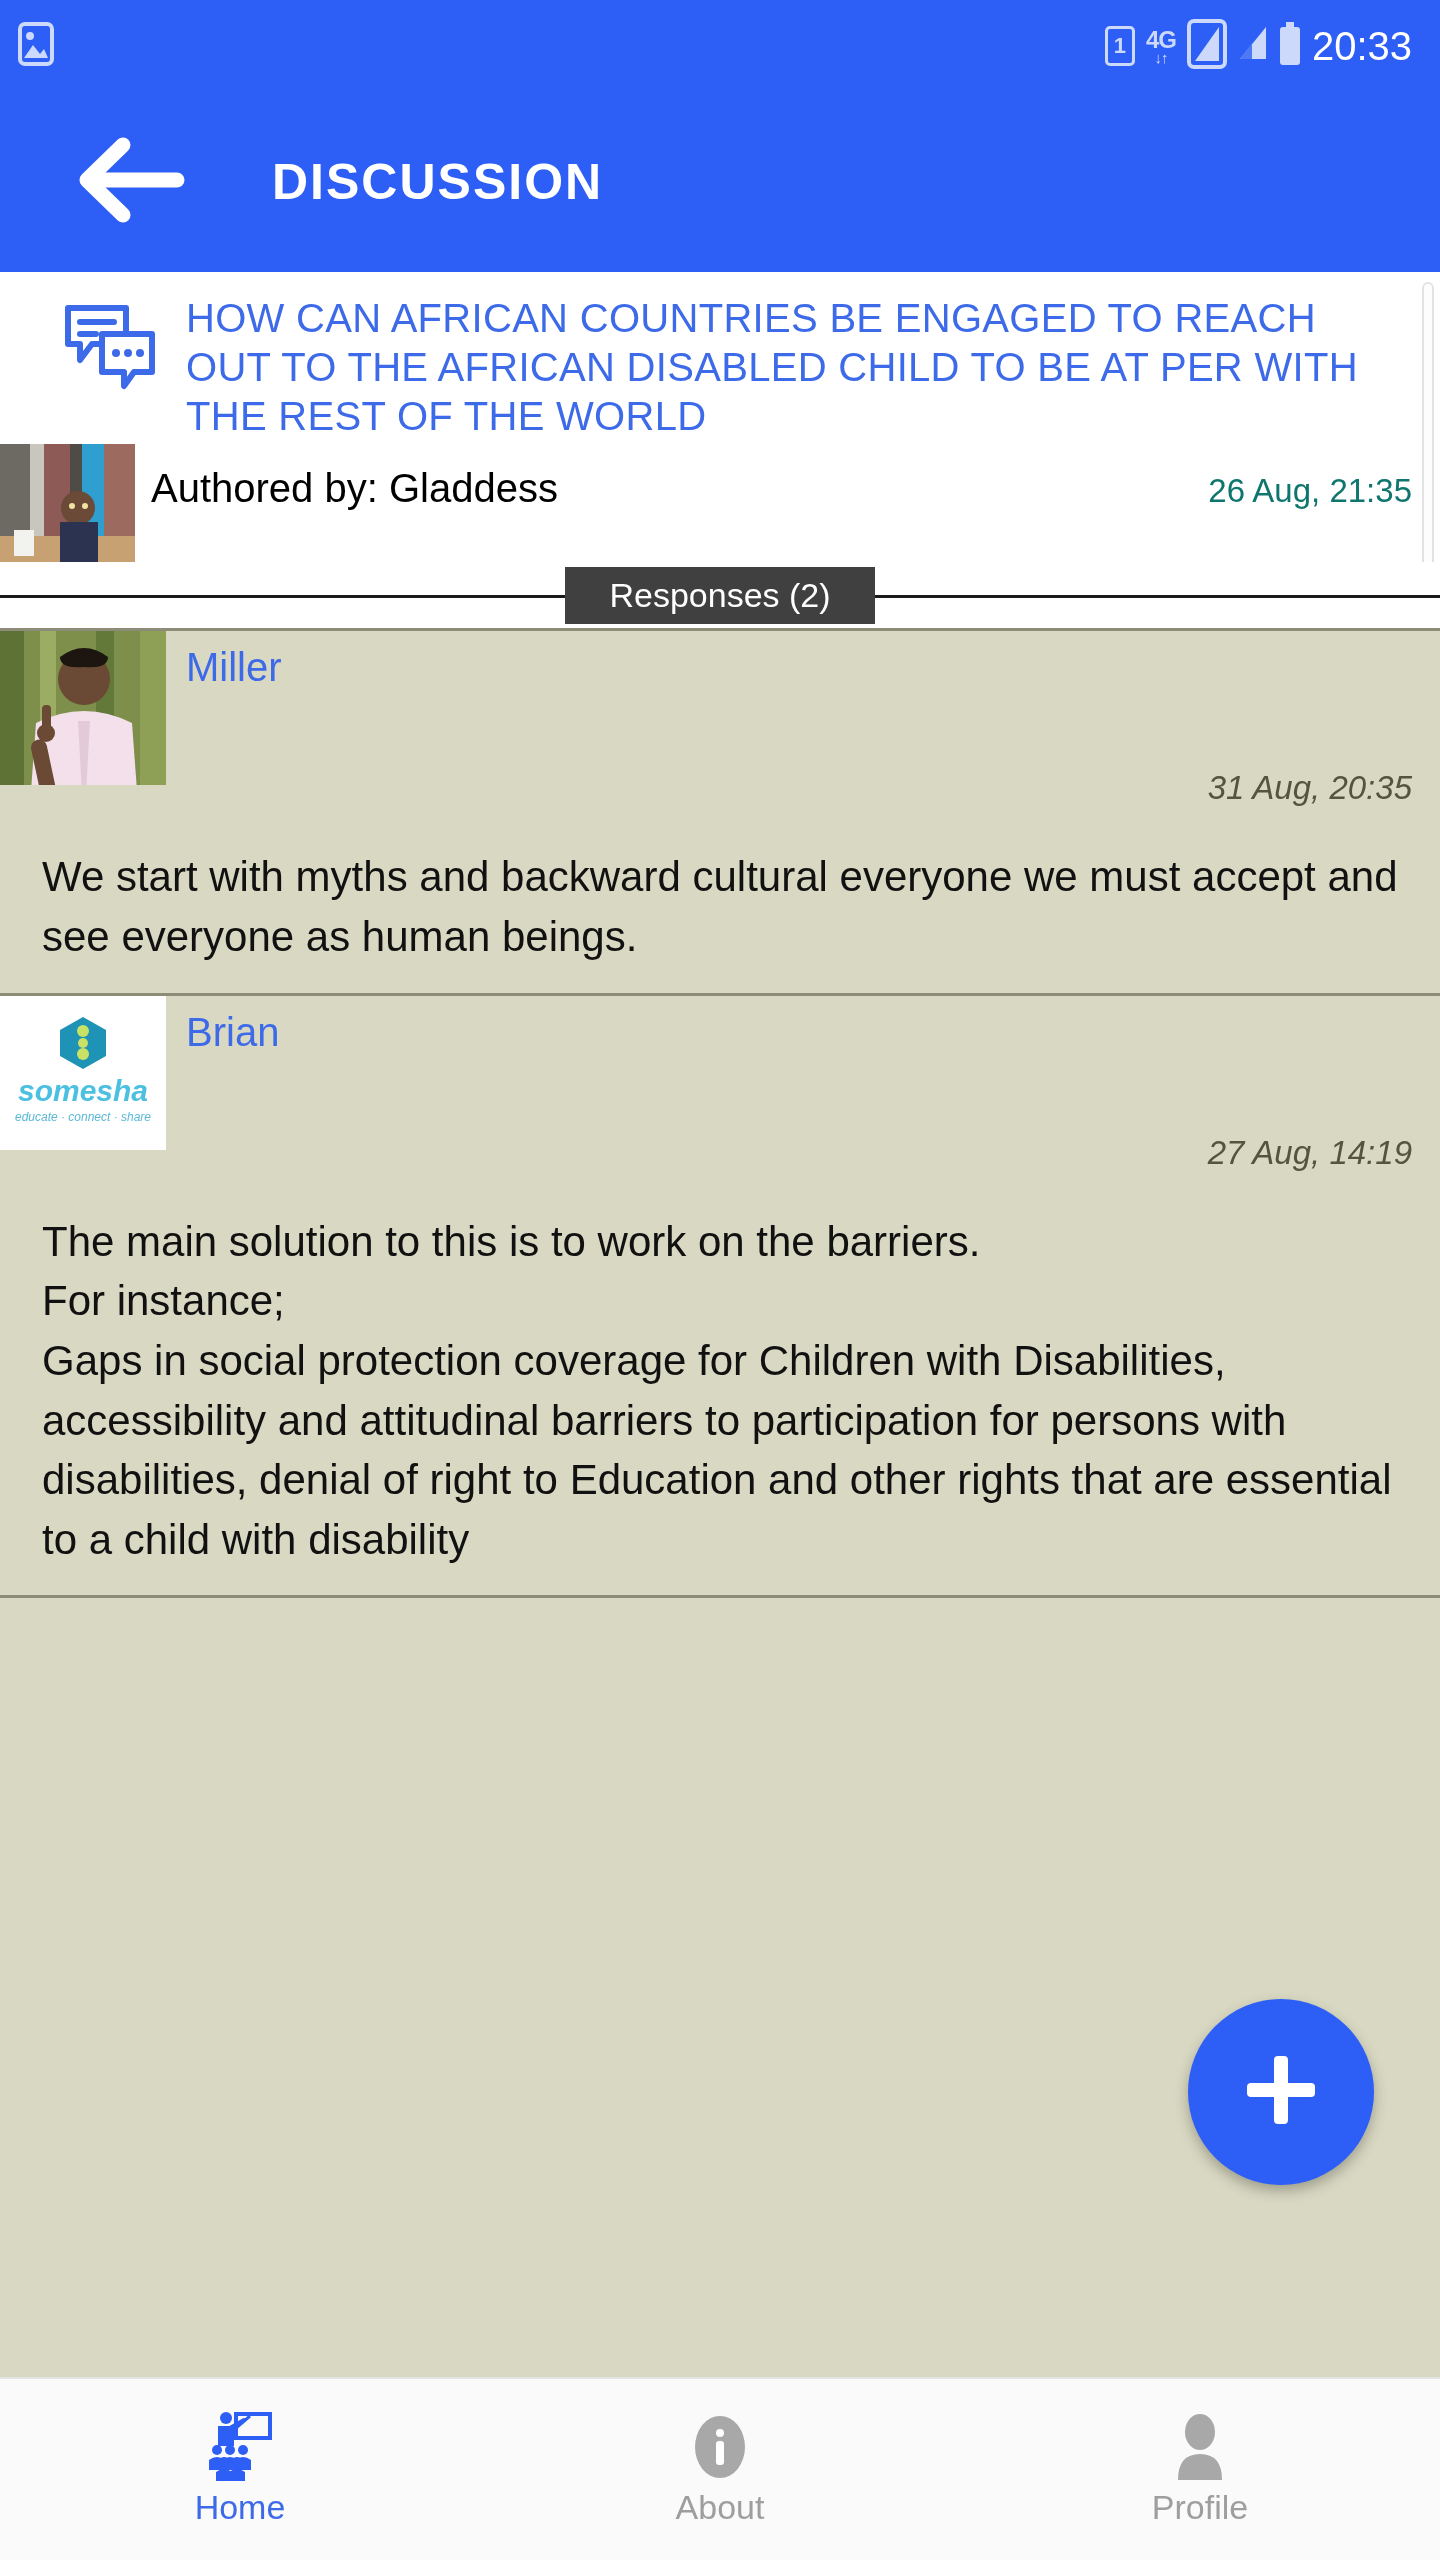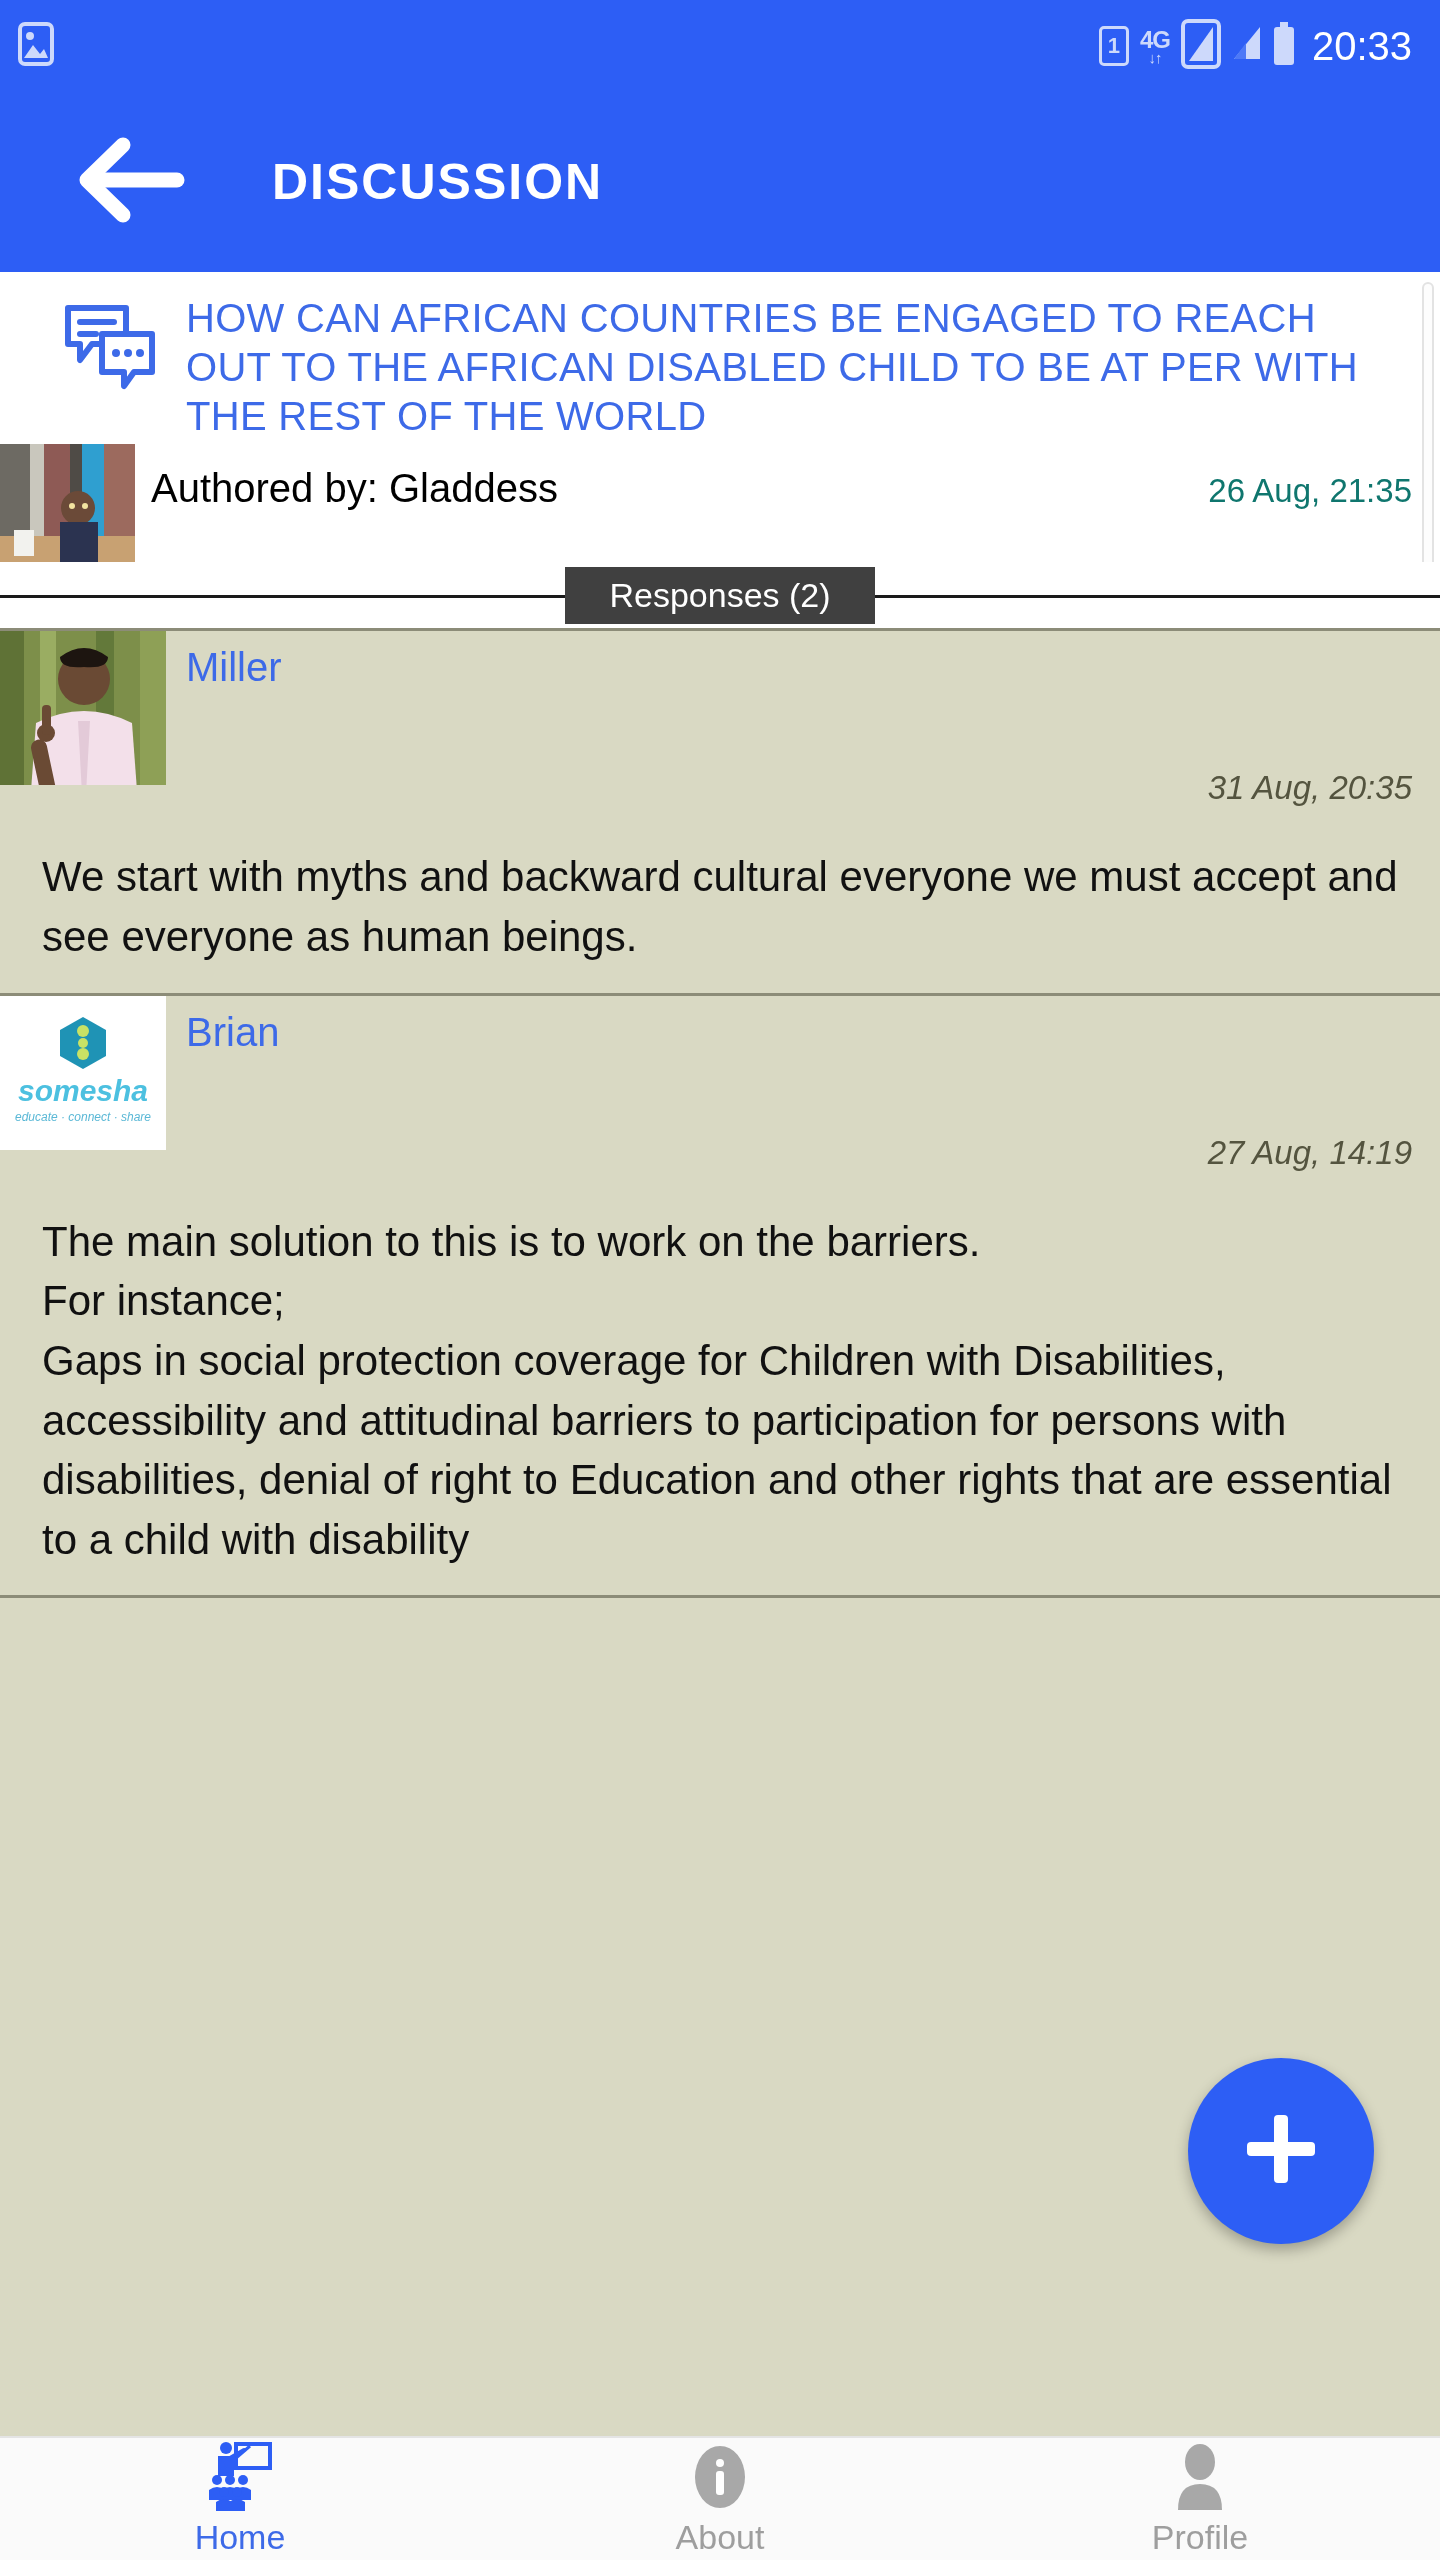--- a/index.html
+++ b/index.html
@@ -38,21 +38,21 @@
     line-height:1;
   }
   .net-4g {
     display:flex; flex-direction:column; align-items:center;
     color:#cdd9fb; line-height:1;
   }
   .net-4g .lbl { font-size: 24px; font-weight:bold; letter-spacing:-1px; }
   .net-4g .arrows { font-size: 15px; margin-top:-2px; letter-spacing:-1px;}
   .clock {
     color:#ffffff; font-size: 40px; font-weight: 400;
-    letter-spacing: 0px; margin-left:6px;
+    letter-spacing: 0px; 
   }
 
   
   .app-bar {
     height: 180px;
     background: #2d5ef5;
     display:flex; align-items:center;
     flex: 0 0 auto;
     position:relative;
   }
@@ -198,21 +198,21 @@
     width: 186px; height: 186px;
     border-radius: 50%;
     background:#2d5ef5;
     box-shadow: 0 6px 14px rgba(0,0,0,0.28);
     display:flex; align-items:center; justify-content:center;
     cursor:pointer; z-index: 20;
   }
 
   
   .bottom-nav {
-    height: 124px;
+    height: 183px;
     background:#fafafa;
     border-top: 2px solid #e4e4e4;
     display:flex;
     flex: 0 0 auto;
   }
   .nav-item {
     flex:1 1 0;
     display:flex; flex-direction:column;
     align-items:center; justify-content:center;
     gap: 6px;

